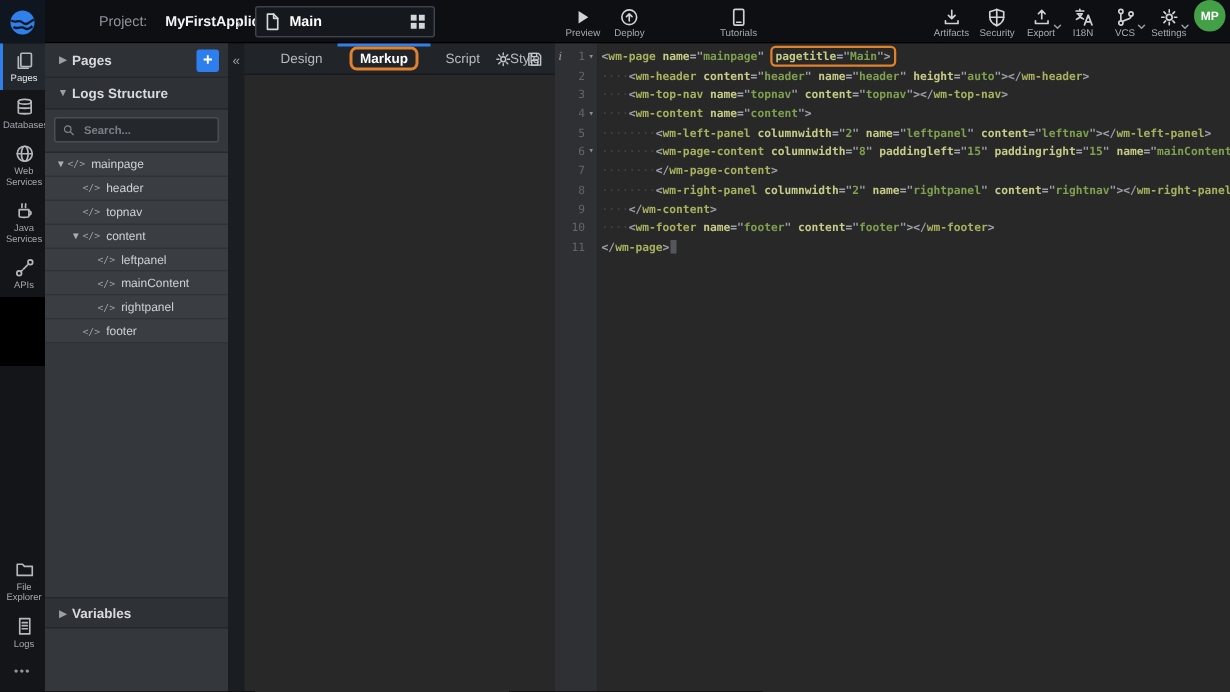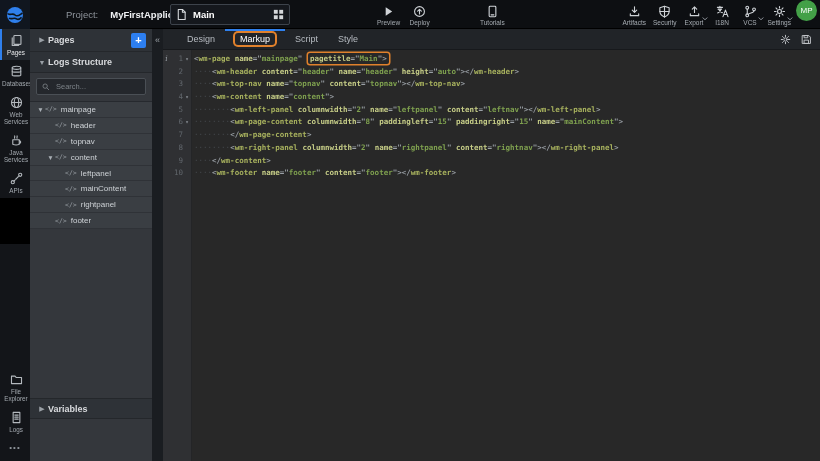--- a/index.html
+++ b/index.html
@@ -25,21 +25,21 @@
   .tb-item .ti{height:14px;display:flex;align-items:flex-end;}
   .tb-item .ti svg{width:13px;height:13px;}
   .tb-item .tl{font-size:6.5px;color:#a6acb2;margin-top:1px;white-space:nowrap;}
   .tb-item .caret{position:absolute;margin-left:22px;margin-top:2px;color:#9aa0a6;}
   .tb-item .caret svg{width:6px;height:4px;}
   .tb-left{position:absolute;left:374px;top:0;height:29px;display:flex;gap:3px;align-items:center;}
   .tb-tut{position:absolute;left:477px;top:0;height:29px;display:flex;align-items:center;}
   .tb-right{position:absolute;right:26px;top:0;height:29px;display:flex;gap:1px;align-items:center;}
   .tb-item{position:relative;height:29px;}
   .avatar{position:absolute;right:3px;top:0;width:21px;height:21px;border-radius:50%;background:#43a047;color:#fff;
-          display:flex;align-items:center;justify-content:center;font-size:8px;font-weight:normal;cursor:pointer;}
+          display:flex;align-items:center;justify-content:center;font-size:8px;font-weight:bold;cursor:pointer;}
 
   
   .rail{position:absolute;left:0;top:29px;width:30px;height:432px;background:#131519;display:flex;flex-direction:column;}
   .rail-item{display:flex;flex-direction:column;align-items:center;padding:5px 0 4px 0;color:#b4b9be;cursor:pointer;border-left:2px solid transparent;}
   .rail-item svg{width:13px;height:13px;}
   .rail-item .rl{font-size:6.3px;color:#a3a9af;text-align:center;line-height:7px;margin-top:2px;width:28px;}
   .rail-item.active{background:#23282e;border-left:2px solid #2f80ed;}
   .rail-item.active .rl{color:#e8eaec;}
   .rail-gap{height:46px;background:#000;flex:none;}
   .rail-fill{flex:1;}
@@ -49,38 +49,38 @@
   .panel{position:absolute;left:30px;top:29px;width:122px;height:432px;background:#34373c;}
   .sec-hdr{display:flex;align-items:center;background:#2e3237;border-bottom:1px solid #24272b;cursor:pointer;}
   .sec-hdr .arr{width:12px;text-align:center;color:#9aa0a6;font-size:7px;}
   .sec-hdr .ht{color:#d8dadd;font-weight:bold;font-size:9px;}
   .pages-hdr{height:23px;padding-left:6px;position:relative;}
   .add-btn{position:absolute;right:6px;top:4px;width:15px;height:15px;background:#2d7ff0;border-radius:2px;color:#fff;
            display:flex;align-items:center;justify-content:center;font-size:11px;font-weight:bold;cursor:pointer;line-height:1;}
   .struct-hdr{height:21px;padding-left:6px;}
   .search-wrap{margin:5px 6px 6px 6px;height:17px;background:#24272c;border:1px solid #4a4f55;border-radius:2px;display:flex;align-items:center;padding:0 5px;gap:4px;}
   .search-wrap svg{width:8px;height:8px;color:#80868c;flex:none;}
-  .search-wrap input{background:transparent;border:none;outline:none;color:#b9bec3;font-size:7.5px;width:100%;font-family:"Liberation Sans",sans-serif;}
+  .search-wrap input{background:transparent;border:none;outline:none;color:#b9bec3;font-size:7.5px;width:100%;font-family:"Liberation Sans",sans-serif;font-weight:bold;}
   .search-wrap input::placeholder{color:#7b8187;}
   .tree{border-top:1px solid #26292e;}
   .tree-row{height:15.9px;display:flex;align-items:center;background:#3a3e43;border-bottom:1px solid #2f3237;cursor:pointer;}
   .tree-row .tarr{width:9px;text-align:center;color:#aab0b6;font-size:6.5px;}
   .tree-row .tico{color:#9aa0a6;font-size:6.5px;margin-right:4px;font-family:"DejaVu Sans Mono",monospace;}
   .tree-row .tlab{color:#ced2d6;font-size:8px;}
   .vars-hdr{position:absolute;left:0;top:369px;width:122px;height:21px;padding-left:6px;border-top:1px solid #24272b;}
 
   
   .strip{position:absolute;left:152px;top:29px;width:11px;height:432px;background:#1a1d21;}
   .strip .collapser{display:block;text-align:center;color:#9aa0a6;font-size:9px;margin-top:6px;cursor:pointer;}
 
   
-  .editor{position:absolute;left:163px;top:29px;width:657px;height:432px;display:flex;flex-direction:column;}
+  .editor{position:absolute;left:163px;top:29px;width:657px;height:432px;display:flex;flex-direction:row;}
   .tabbar{height:21px;background:#212428;border-bottom:1px solid #17191c;display:flex;align-items:stretch;padding-left:14px;position:relative;flex:none;}
   .tab{position:relative;display:flex;align-items:center;padding:0 10px;font-size:9px;color:#b6bbc1;cursor:pointer;}
-  .tab.active{color:#ffffff;font-weight:normal;justify-content:flex-end;}
+  .tab.active{color:#ffffff;font-weight:bold;justify-content:flex-end;}
   .tab.active::before{content:"";position:absolute;left:0;top:0;right:0;height:2px;background:#2f80ed;}
   .tab .tlabel{position:relative;}
   .tab .tlabel.ring{box-shadow:0 0 0 2px #e0812c;border-radius:3px;padding:1px 5px;}
   .tab-actions{position:absolute;right:8px;top:0;height:21px;display:flex;align-items:center;gap:10px;color:#c3c7cb;}
   .tab-actions .tai{display:flex;cursor:pointer;}
   .tab-actions svg{width:11px;height:11px;}
 
   .codearea{position:relative;flex:1;background:#282828;padding-top:3px;overflow:hidden;}
   .codearea::before{content:"";position:absolute;left:0;top:0;bottom:0;width:28px;background:#2f3033;border-right:1px solid #242527;}
   .cm-line{position:relative;display:flex;height:12.7px;line-height:12.7px;font-family:"DejaVu Sans Mono",monospace;font-size:7.5px;}
@@ -499,16 +499,24 @@
           <div class="code"><span class="ws">····</span><span class="pu">&lt;/</span><span class="tg">wm-content</span><span class="pu">&gt;</span></div>
         </div>
         <div class="cm-line">
           <div class="gut">
             <span class="info"></span>
             <span class="num">10</span>
             <span class="fold"></span>
           </div>
           <div class="code"><span class="ws">····</span><span class="pu">&lt;</span><span class="tg">wm-footer</span> <span class="at">name</span><span class="pu">=</span><span class="pu">"</span><span class="vl">footer</span><span class="pu">"</span> <span class="at">content</span><span class="pu">=</span><span class="pu">"</span><span class="vl">footer</span><span class="pu">"</span><span class="pu">&gt;</span><span class="pu">&lt;/</span><span class="tg">wm-footer</span><span class="pu">&gt;</span></div>
         </div>
+        <div class="cm-line">
+          <div class="gut">
+            <span class="info"></span>
+            <span class="num">11</span>
+            <span class="fold"></span>
+          </div>
+          <div class="code"><span class="pu">&lt;/</span><span class="tg">wm-page</span><span class="pu">&gt;</span><span class="cursor"></span></div>
+        </div>
       </div>
   </section>
 
 </div>
 
 </body></html>

